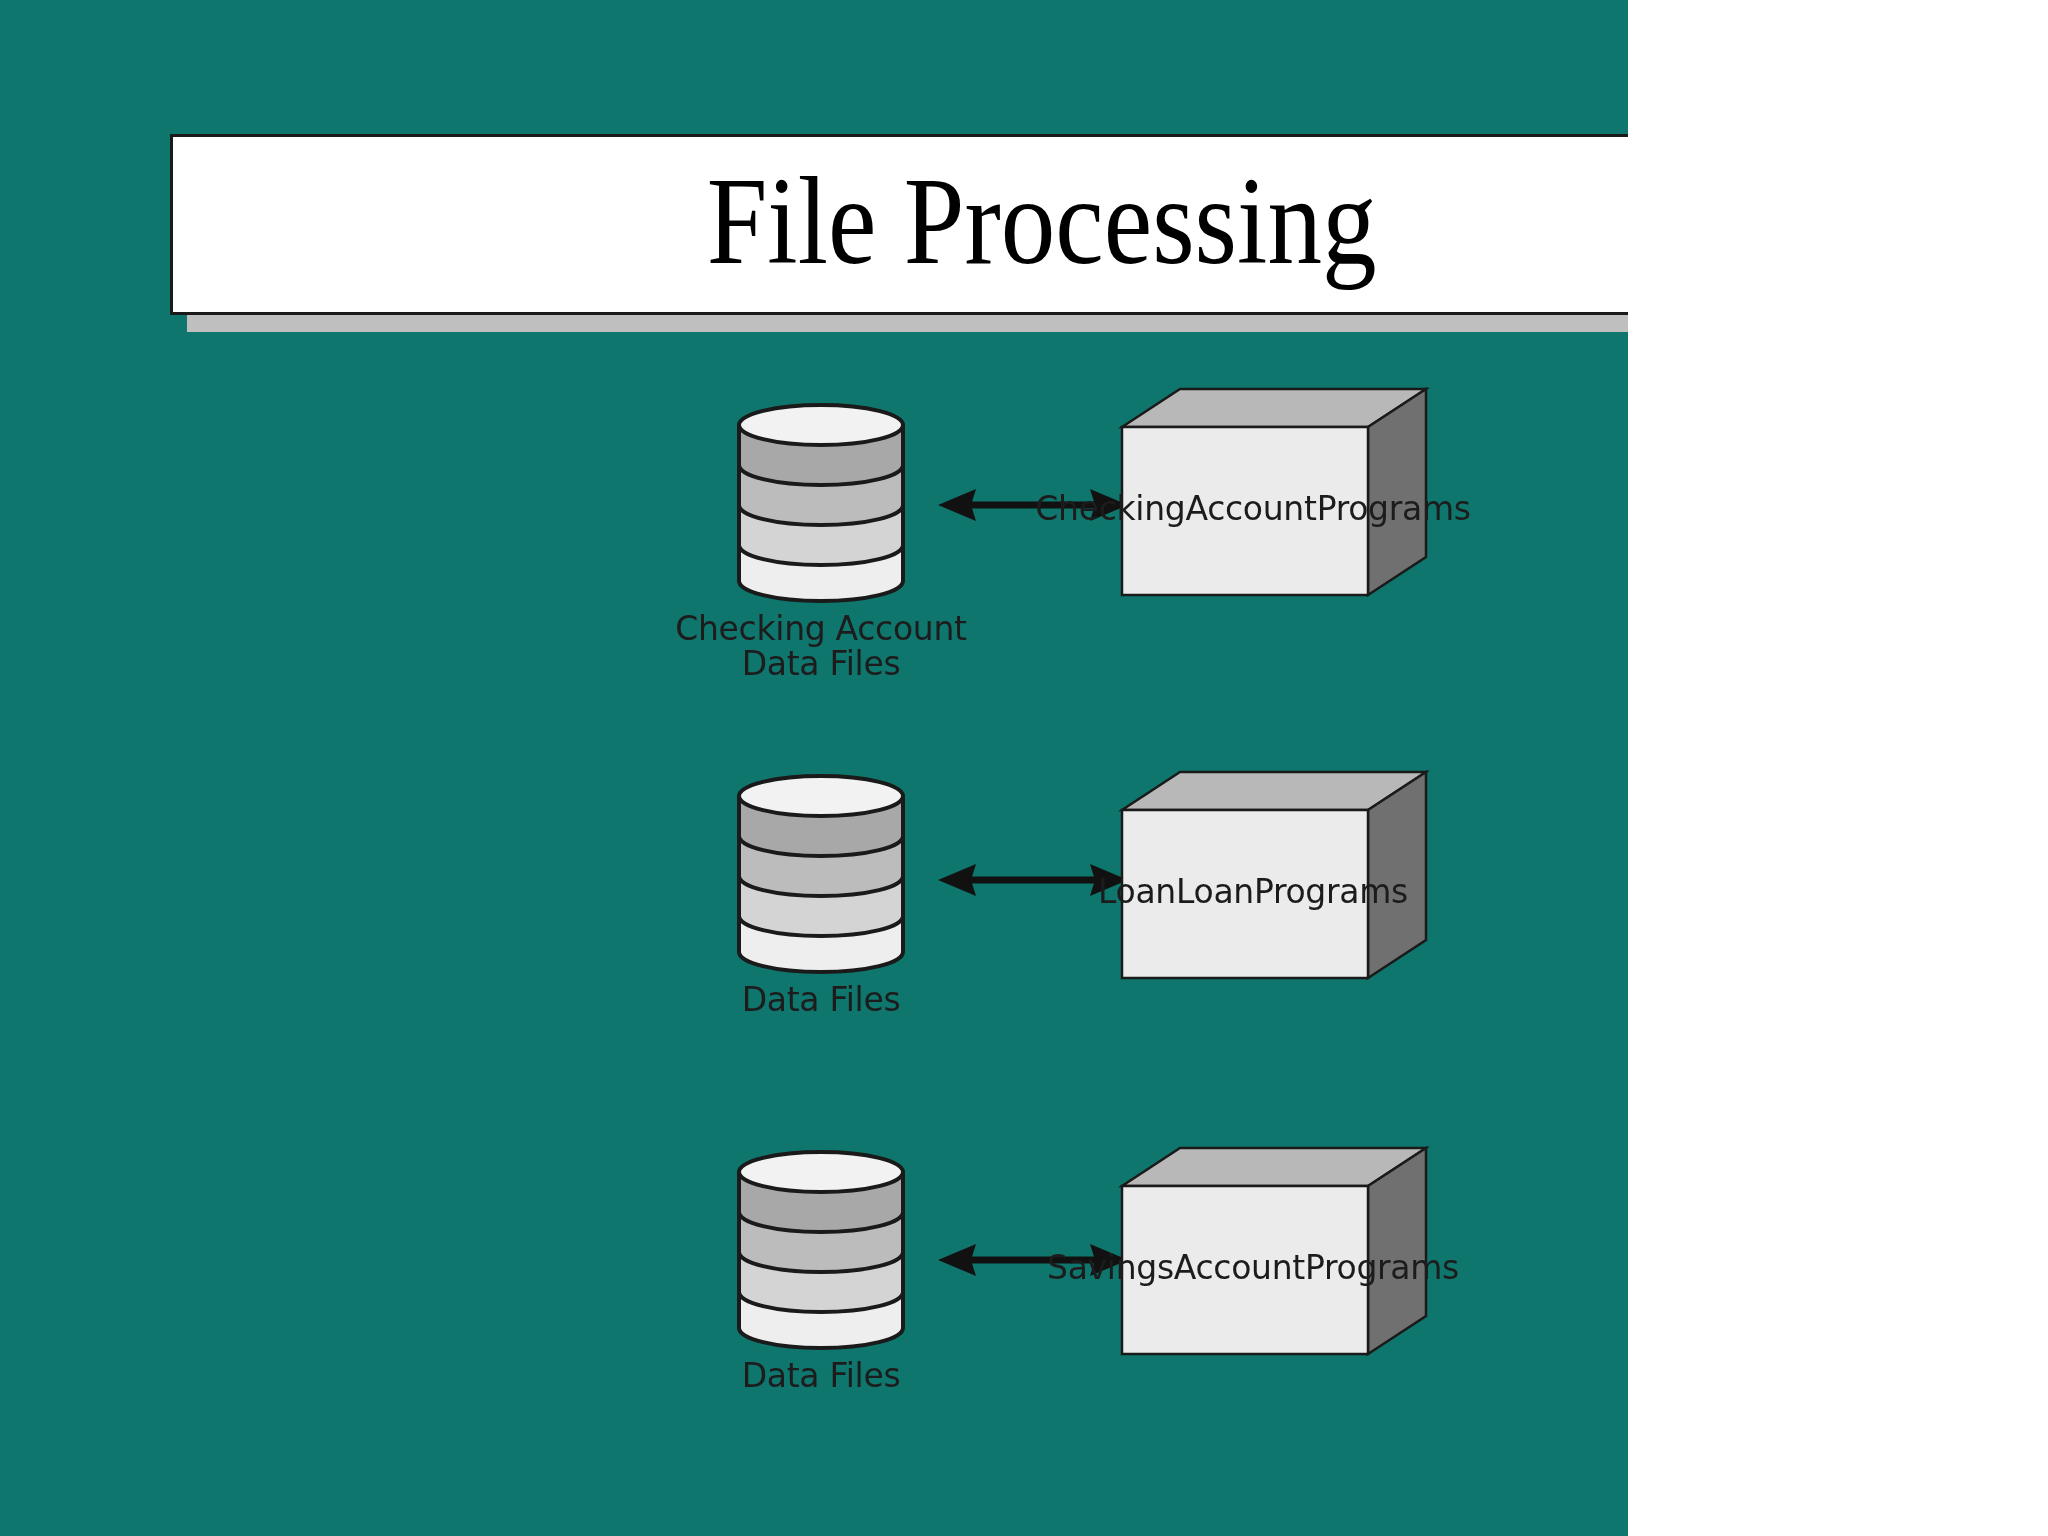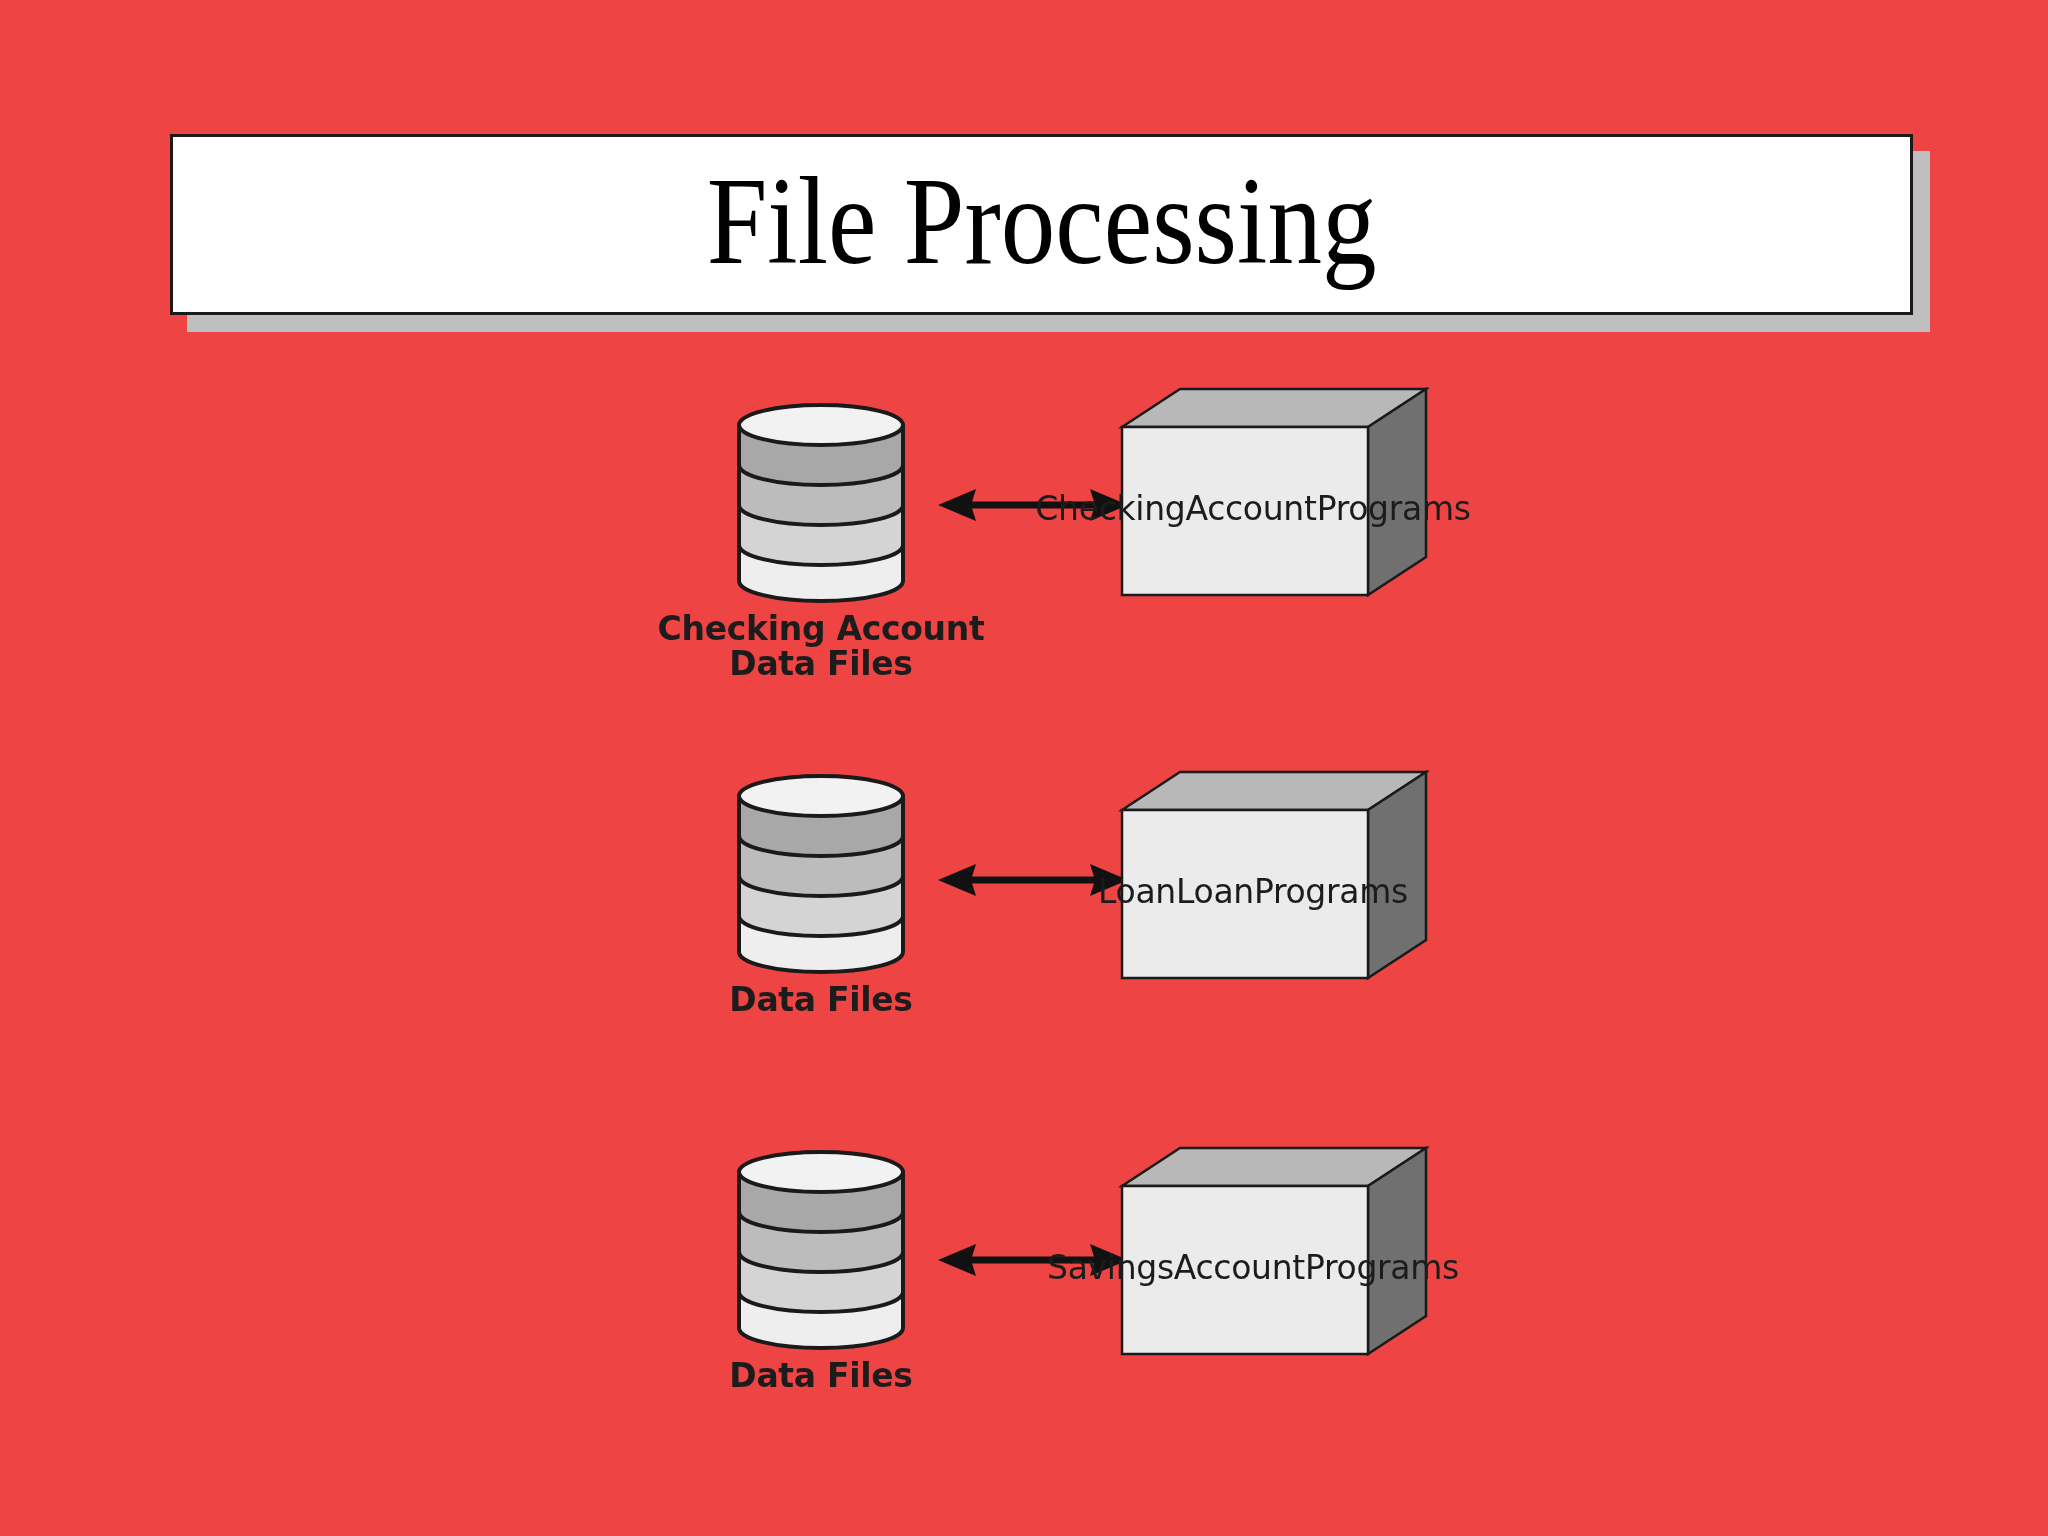--- a/index.html
+++ b/index.html
@@ -3,23 +3,23 @@
 <meta charset="utf-8">
 <title>File Processing</title>
 <style>
   html, body {
     margin: 0;
     padding: 0;
     background: #ffffff;
   }
   #slide {
     position: relative;
-    width: 2048px;
+    width: 1628px;
     height: 1536px;
-    background: #ef4444;
+    background: #0f766e;
     overflow: hidden;
     font-family: "DejaVu Sans", sans-serif;
   }
 
   
   #title-shadow {
     position: absolute;
     left: 187px;
     top: 151px;
     width: 1743px;
@@ -80,21 +80,20 @@
     position: absolute;
     left: -120px;
     top: 208px;
     width: 416px;
     text-align: center;
     font-family: "DejaVu Sans", sans-serif;
     font-size: 33px;
     line-height: 1.07;
     color: #1c1c1c;
     letter-spacing: -0.3px;
-    font-weight: bold;
   }
   .db-label span { display: block; }
 
   
   .arrow {
     position: absolute;
     left: 938px;
     top: 100px;
     width: 190px;
     height: 40px;

